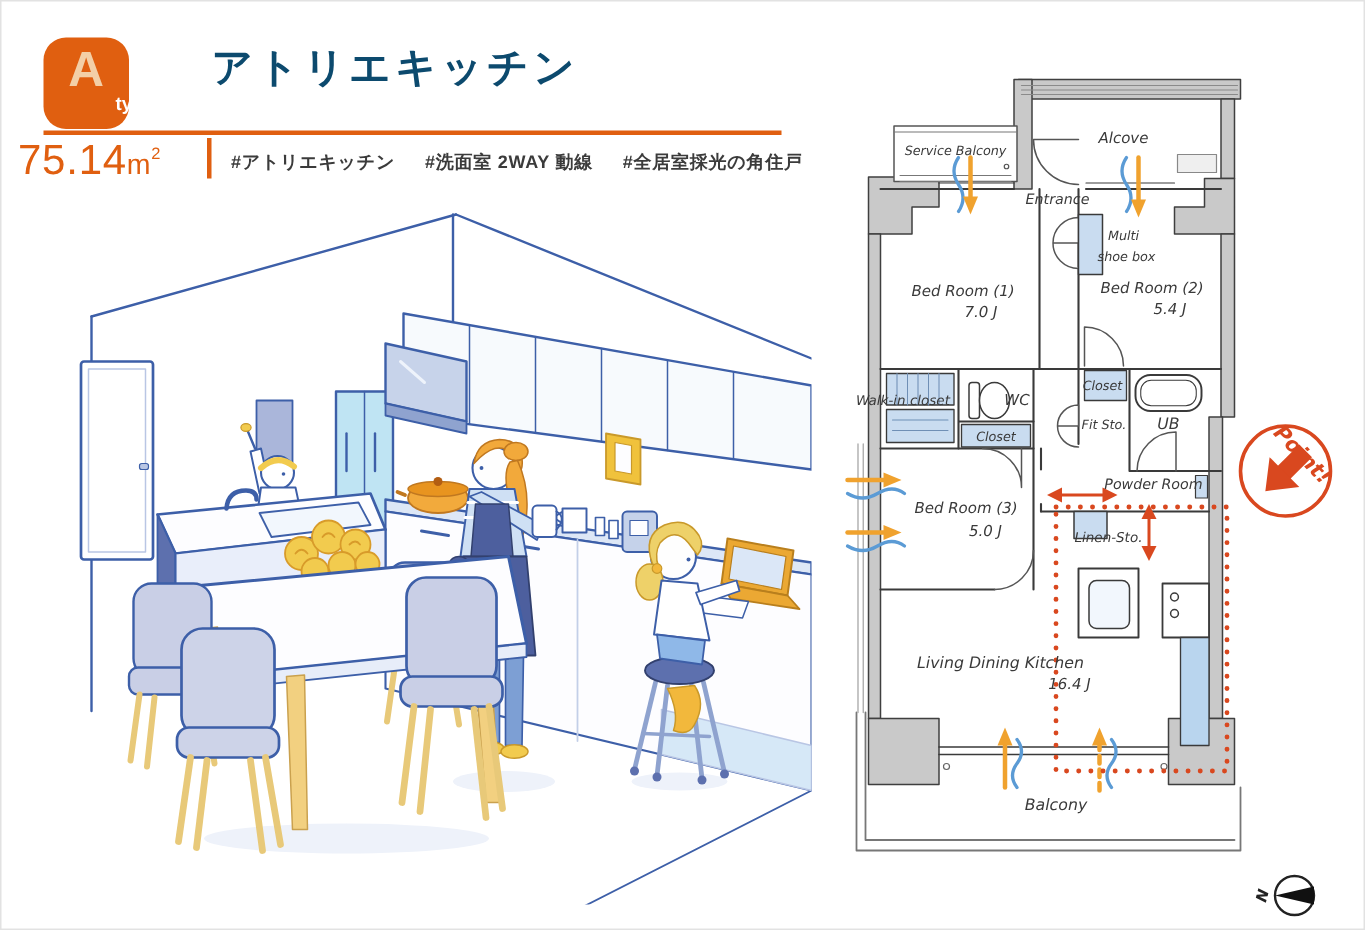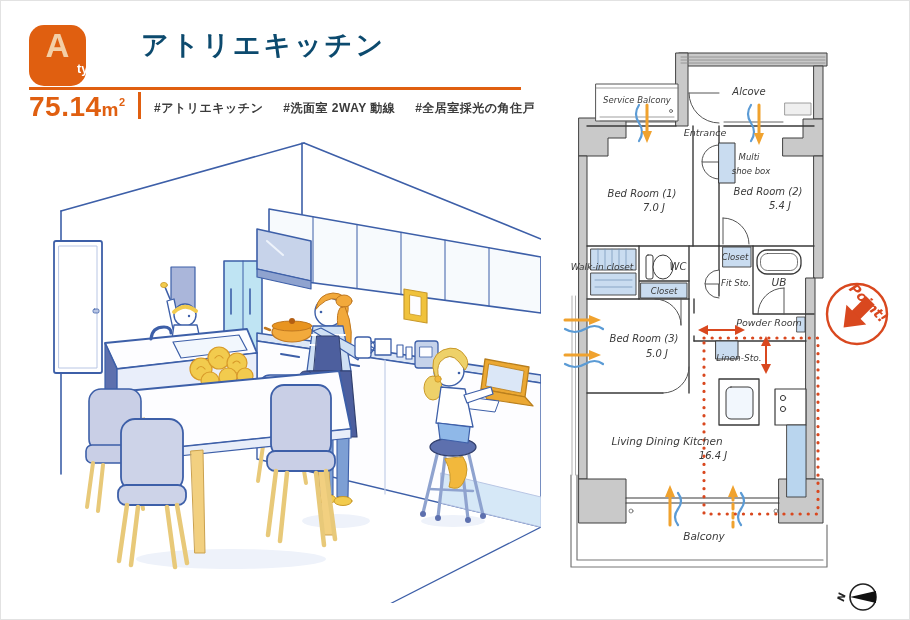--- a/index.html
+++ b/index.html
@@ -12,21 +12,21 @@
   .page{position:relative;width:910px;height:620px;background:#fff;overflow:hidden;
         font-family:"Liberation Sans","DejaVu Sans",sans-serif;box-sizing:border-box;border:1px solid #e2e2e2;}
   
   .badge{position:absolute;left:28px;top:24px;width:57px;height:61px;background:var(--orange);
          border-radius:15px;text-align:center;}
   .badge .a{display:block;font-size:33px;font-weight:bold;color:#f3cfa6;line-height:36px;margin-top:3px;}
   .badge .t{display:block;font-size:12.5px;font-weight:bold;color:#fff;line-height:13px;margin-top:-1px;padding-left:48px;}
   .title{position:absolute;left:100px;top:26px;font-size:27px;color:#0c4a6e;letter-spacing:3px;font-weight:700;margin-left:40px;}
   .subtitle{position:absolute;left:101px;top:63px;font-size:13px;font-weight:bold;color:#333;letter-spacing:.5px;}
   .rule{position:absolute;left:28px;top:86px;width:492px;height:3px;background:var(--orange);}
-  .area{position:absolute;left:28px;top:90px;color:var(--orange);font-size:28px;font-weight:700;letter-spacing:.5px;}
+  .area{position:absolute;left:11px;top:90px;color:var(--orange);font-size:28px;font-weight:400;letter-spacing:.5px;}
   .area .unit{font-size:19px;}
   .area sup{font-size:11px;vertical-align:super;}
   .vdiv{position:absolute;left:137px;top:91px;width:2.5px;height:27px;background:var(--orange);}
   .hashtags{position:absolute;left:153px;top:99px;font-size:12px;font-weight:bold;color:#3b3b3b;letter-spacing:.5px;}
   .hashtags span{margin-right:16px;}
   svg text{font-family:"DejaVu Sans","Liberation Sans",sans-serif;}
   .plan-label{font-style:italic;fill:#3a3a3a;}
 </style>
 </head>
 <body>

